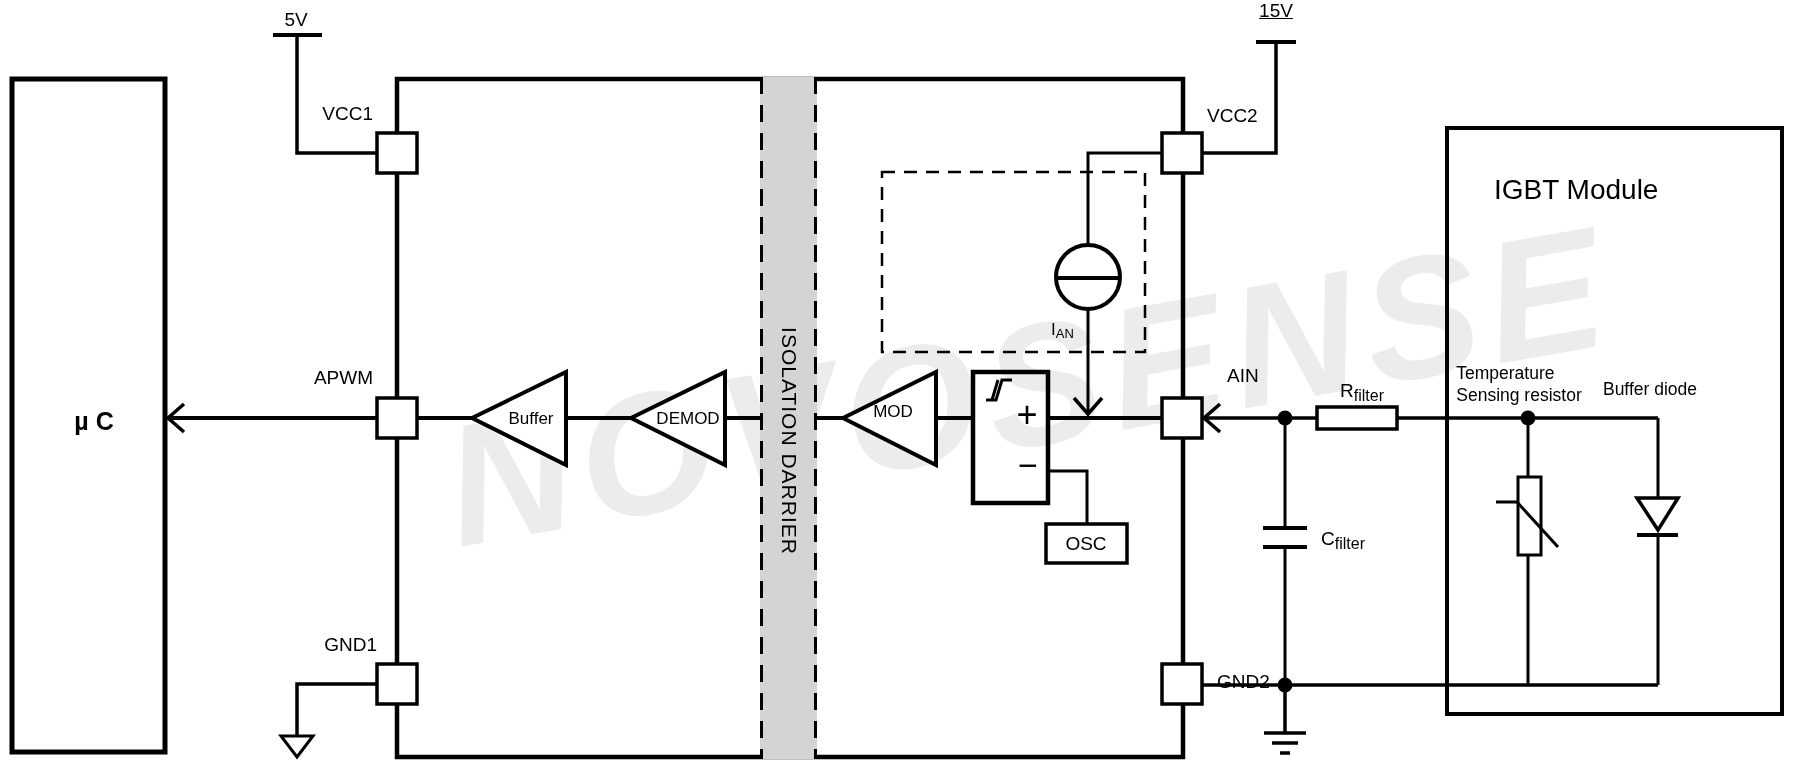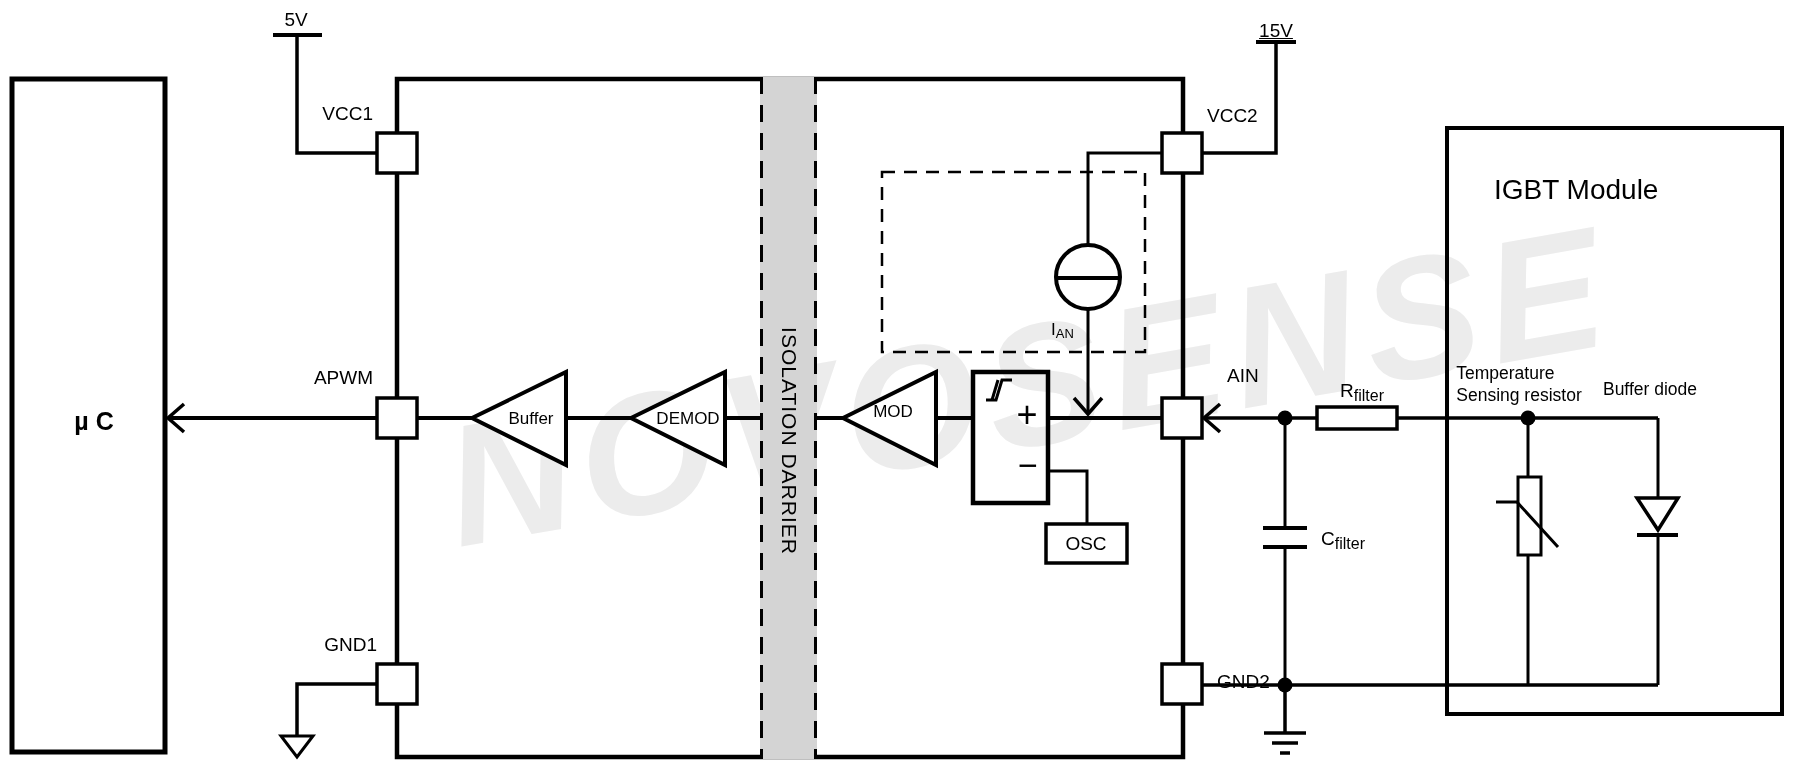--- a/index.html
+++ b/index.html
@@ -131,21 +131,21 @@
       <rect x="377" y="133" width="40" height="40" fill="#fff" stroke="#000" stroke-width="3.5"></rect>
       <rect x="377" y="398" width="40" height="40" fill="#fff" stroke="#000" stroke-width="3.5"></rect>
       <rect x="377" y="664" width="40" height="40" fill="#fff" stroke="#000" stroke-width="3.5"></rect>
       <rect x="1162" y="133" width="40" height="40" fill="#fff" stroke="#000" stroke-width="3.5"></rect>
       <rect x="1162" y="398" width="40" height="40" fill="#fff" stroke="#000" stroke-width="3.5"></rect>
       <rect x="1162" y="664" width="40" height="40" fill="#fff" stroke="#000" stroke-width="3.5"></rect>
     </g>
   </svg>
 
   <div class="lbl c f19" style="left:296px;top:9px;">5V</div>
-  <div class="lbl c f19" style="left:1276px;top:20px;text-decoration:underline;">15V</div>
+  <div class="lbl c f19" style="left:1276px;top:0;text-decoration:underline;">15V</div>
 
   <div class="lbl r f19" style="left:277px;top:103px;width:96px;">VCC1</div>
   <div class="lbl r f19" style="left:277px;top:367px;width:96px;">APWM</div>
   <div class="lbl r f19" style="left:281px;top:634px;width:96px;">GND1</div>
   <div class="lbl f19" style="left:1207px;top:105px;">VCC2</div>
   <div class="lbl f19" style="left:1227px;top:365px;">AIN</div>
   <div class="lbl f19" style="left:1217px;top:637px;margin-top:34px;">GND2</div>
 
   <div class="lbl" id="mcu-label">µ C</div>
 

